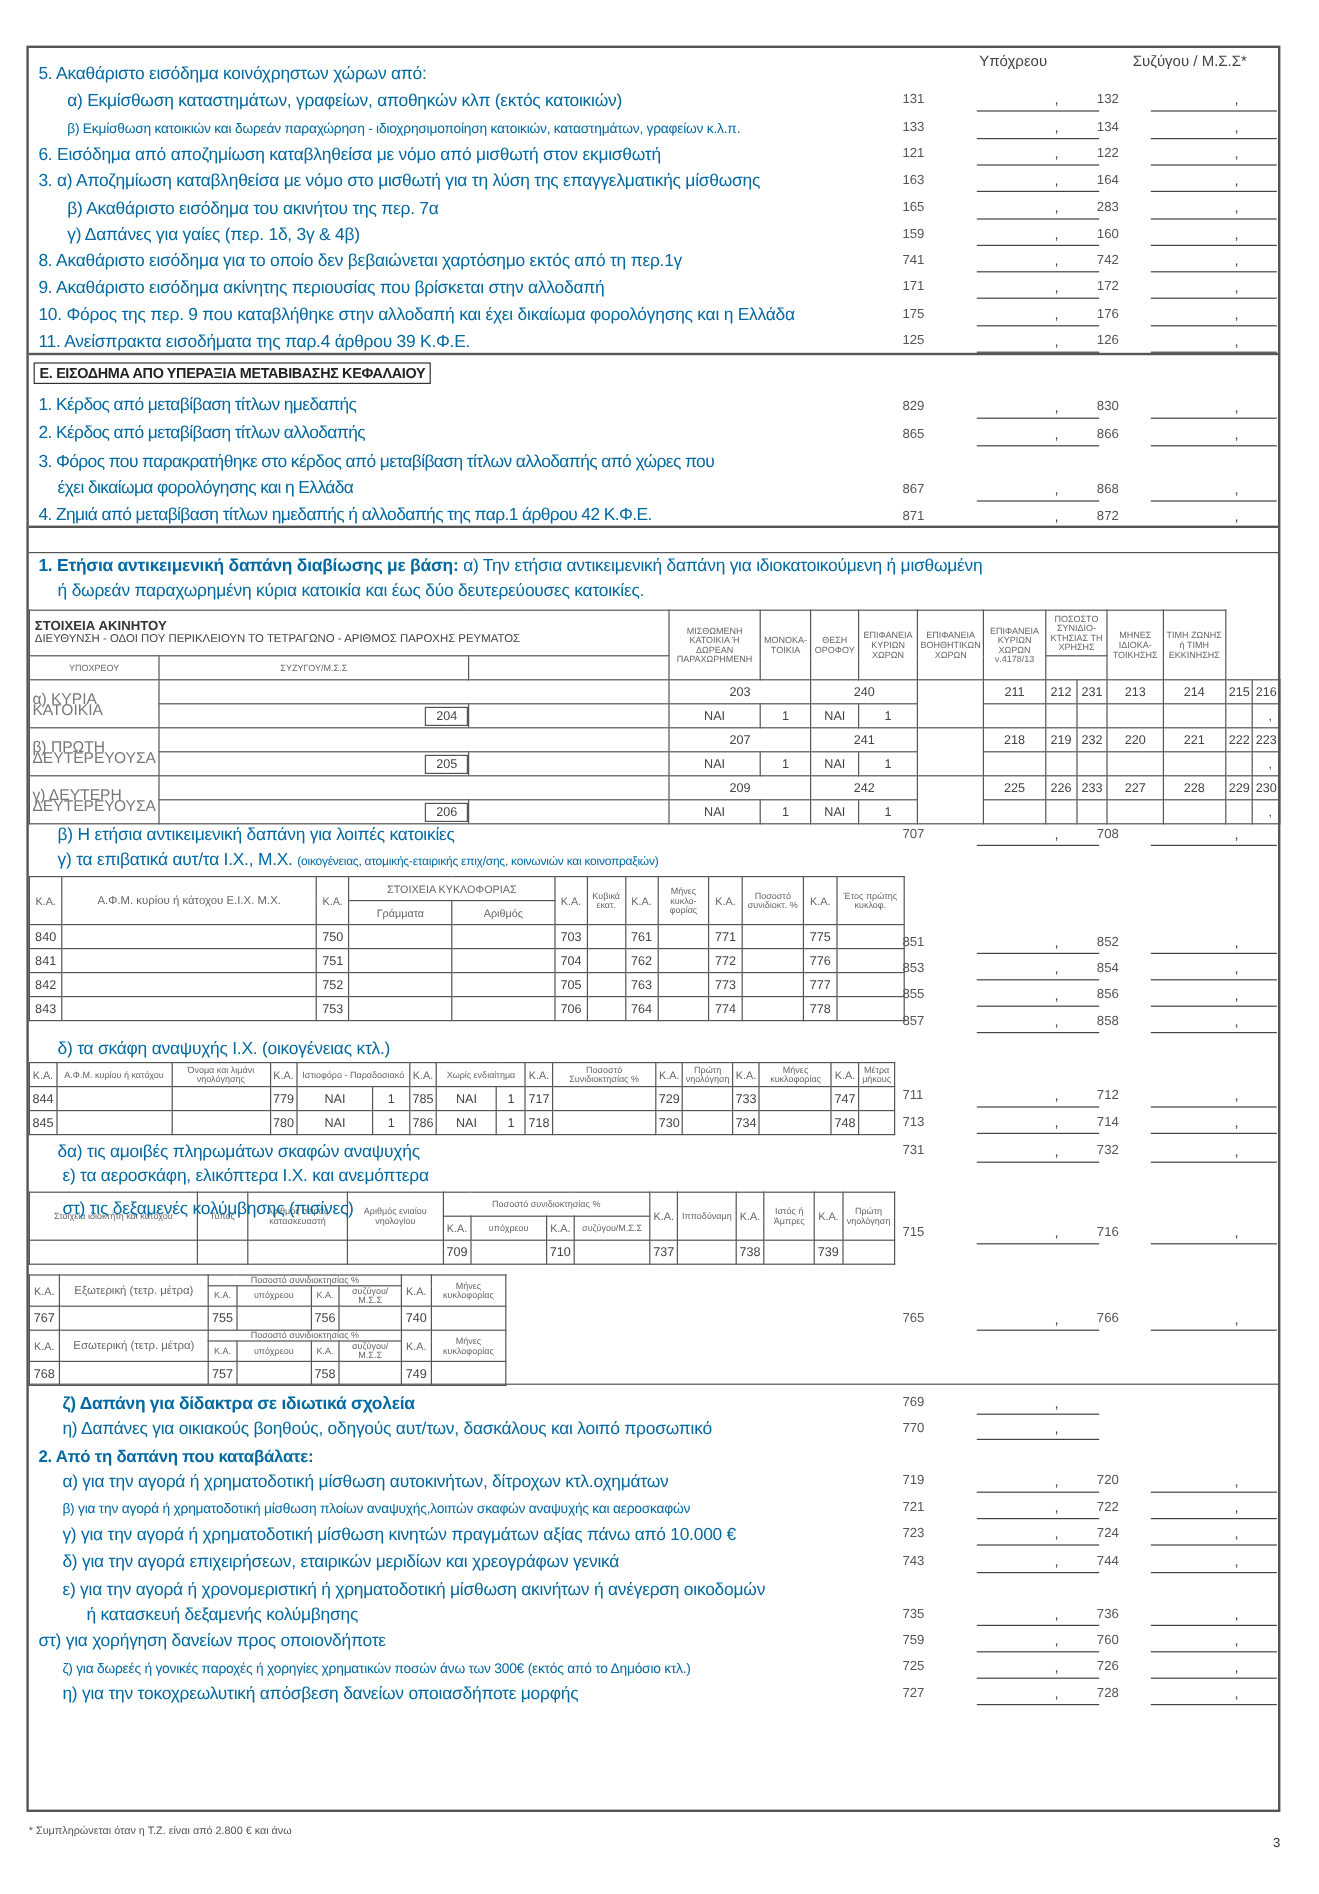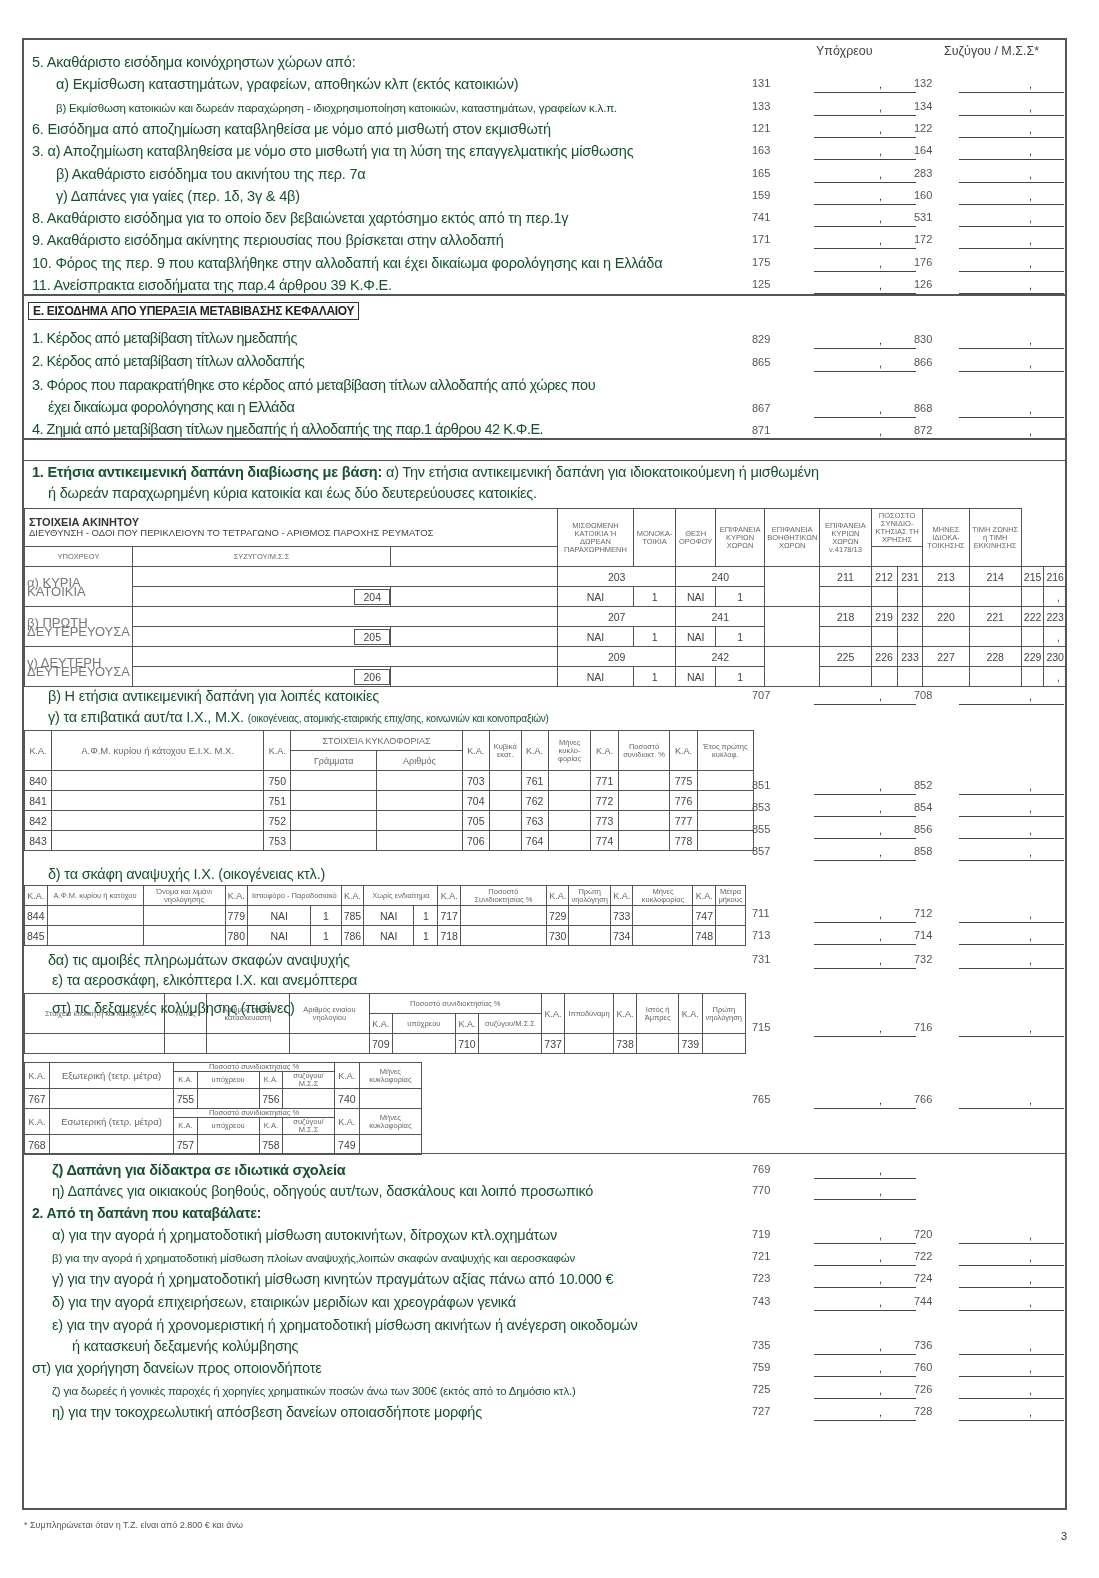--- a/index.html
+++ b/index.html
@@ -1,19 +1,19 @@
 <!DOCTYPE html>
 <html><head>
 <meta charset="utf-8">
 <style>
 *{box-sizing:border-box;margin:0;padding:0}
 body{width:1099px;height:1578px;background:#fff;font-family:"Liberation Sans",sans-serif;color:#222;position:relative;overflow:hidden}
 .page{position:absolute;left:22px;top:38px;width:1045px;height:1472px;border:2px solid #555}
 .abs{position:absolute}
-.row{position:absolute;left:8px;font-size:14.5px;white-space:nowrap;letter-spacing:-0.2px;color:#14532d}
+.row{position:absolute;left:8px;font-size:14.5px;white-space:nowrap;letter-spacing:-0.2px;color:#0369a1}
 .small{font-size:11.5px}
 .bold{font-weight:bold}
 .code{position:absolute;font-size:11px;color:#555}
 .line{position:absolute;height:0;border-bottom:1.3px solid #444}
 .comma{position:absolute;font-size:11px;color:#333}
 .hr{position:absolute;left:0;right:0;border-bottom:2px solid #555}
 table{border-collapse:collapse;position:absolute;font-size:10.5px;color:#444}
 td,th{border:1px solid #555;text-align:center;padding:0 2px;height:20px;font-weight:normal}
 th{font-size:7.5px;line-height:8px;color:#666}
 .sec-box{position:absolute;border:1.5px solid #333;font-size:12px;font-weight:bold;padding:1px 4px;letter-spacing:-0.3px}
@@ -70,21 +70,21 @@
       <span class="code" style="left:728px;top:148.8px">159</span>
       <div class="line" style="left:790px;width:102px;top:163.8px"></div>
       <span class="comma" style="left:855px;top:149.8px">,</span>
       <span class="code" style="left:890px;top:148.8px">160</span>
       <div class="line" style="left:935px;width:105px;top:163.8px"></div>
       <span class="comma" style="left:1005px;top:149.8px">,</span>
       <div class="row" style="top: 170.1px; left: 8px;">8. Ακαθάριστο εισόδημα για το οποίο δεν βεβαιώνεται χαρτόσημο εκτός από τη περ.1γ</div>
       <span class="code" style="left:728px;top:171.1px">741</span>
       <div class="line" style="left:790px;width:102px;top:186.1px"></div>
       <span class="comma" style="left:855px;top:172.1px">,</span>
-      <span class="code" style="left:890px;top:171.1px">531</span>
+      <span class="code" style="left:890px;top:171.1px">742</span>
       <div class="line" style="left:935px;width:105px;top:186.1px"></div>
       <span class="comma" style="left:1005px;top:172.1px">,</span>
       <div class="row" style="top: 192.4px; left: 8px;">9. Ακαθάριστο εισόδημα ακίνητης περιουσίας που βρίσκεται στην αλλοδαπή</div>
       <span class="code" style="left:728px;top:193.4px">171</span>
       <div class="line" style="left:790px;width:102px;top:208.4px"></div>
       <span class="comma" style="left:855px;top:194.4px">,</span>
       <span class="code" style="left:890px;top:193.4px">172</span>
       <div class="line" style="left:935px;width:105px;top:208.4px"></div>
       <span class="comma" style="left:1005px;top:194.4px">,</span>
       <div class="row" style="top: 214.7px; left: 8px;">10. Φόρος της περ. 9 που καταβλήθηκε στην αλλοδαπή και έχει δικαίωμα φορολόγησης και η Ελλάδα</div>

